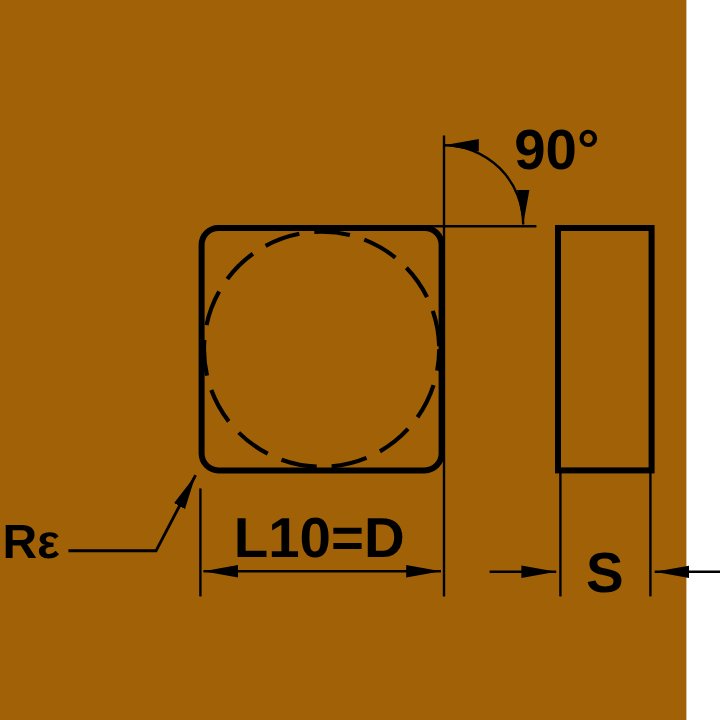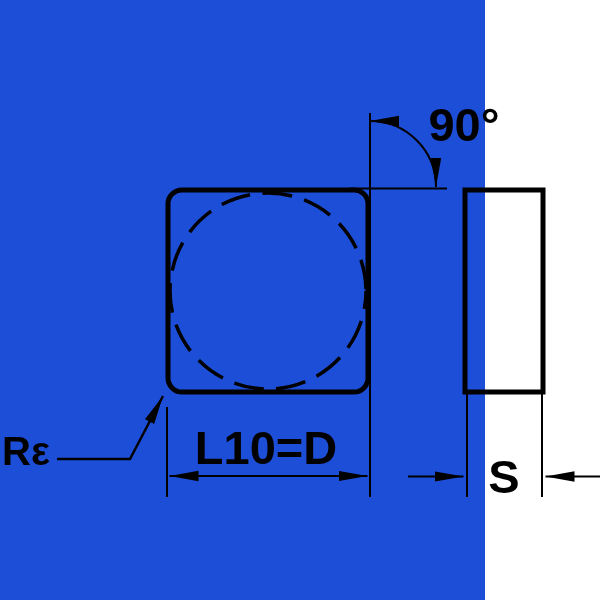--- a/index.html
+++ b/index.html
@@ -5,23 +5,23 @@
   html, body {
     margin: 0;
     padding: 0;
     width: 600px;
     height: 600px;
     background: #ffffff;
     overflow: hidden;
   }
   .drawing-page {
     position: relative;
-    width: 485px;
+    width: 572px;
     height: 600px;
-    background: #1d4ed8;
+    background: #a16207;
   }
   svg text {
     font-family: "Liberation Sans", "DejaVu Sans", sans-serif;
     font-weight: bold;
     fill: #000000;
   }
 </style>
 </head>
 <body>
 

